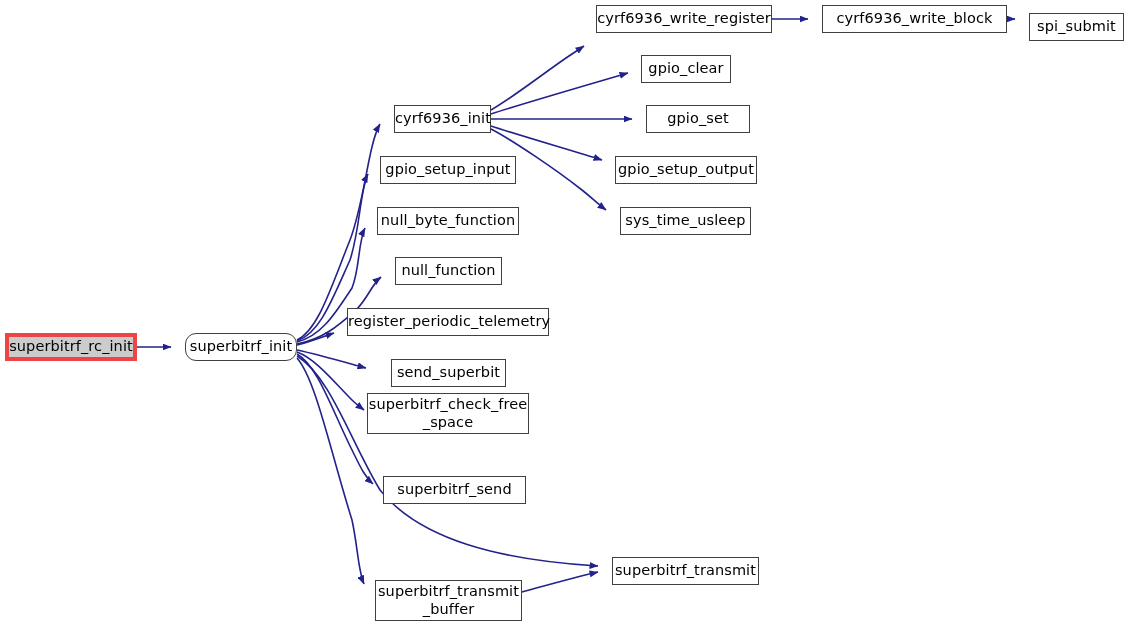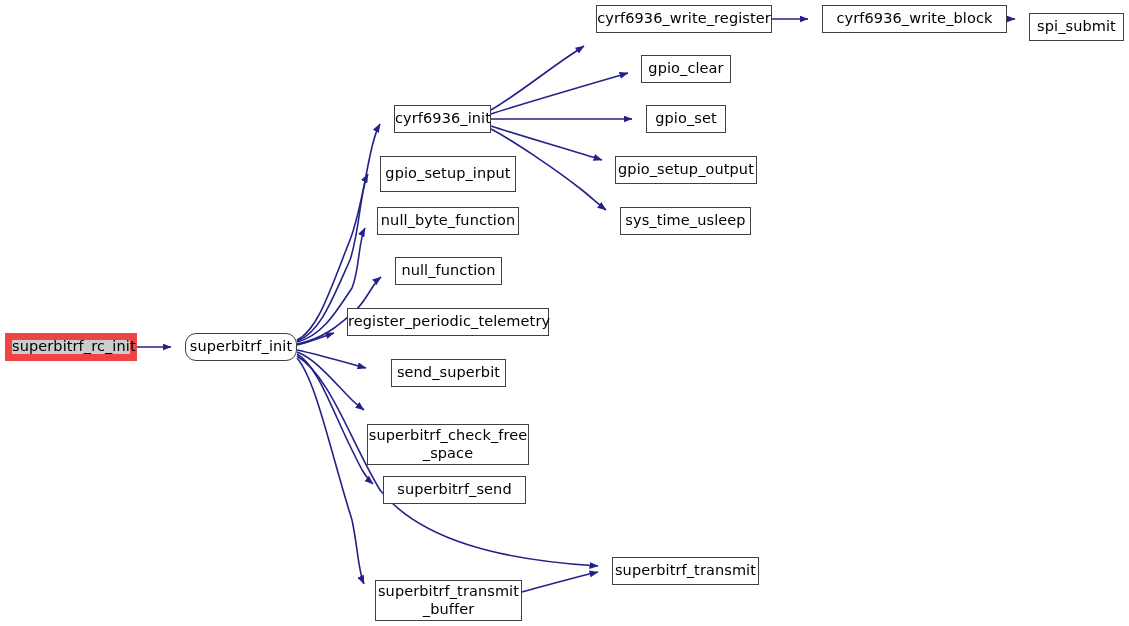--- a/index.html
+++ b/index.html
@@ -33,21 +33,21 @@
     line-height: 1.18;
     display: flex;
     align-items: center;
     justify-content: center;
     text-align: center;
     white-space: pre;
     letter-spacing: 0.1px;
   }
   .node.highlight {
     background: #cccccc;
-    border: 7px solid #ef4444;
+    border: 4px solid #ef4444;
   }
   .node .label {
     display: block;
     width: 100%;
     text-align: center;
   }
 </style>
 </head>
 <body>
 
@@ -79,33 +79,33 @@
         <path d="M491,129 C512,140 554,168 582,190 C592,198 598,204 606,210" fill="none" stroke="#22228a" stroke-width="1.6" marker-end="url(#arrowhead)"></path>
         <path d="M772,19 L808,19" fill="none" stroke="#22228a" stroke-width="1.6" marker-end="url(#arrowhead)"></path>
         <path d="M983,19 L1015,19" fill="none" stroke="#22228a" stroke-width="1.6" marker-end="url(#arrowhead)"></path>
       </g>
   </svg>
 
   <div id="node-group">
       <div class="node highlight" style="left: 5px; top: 333px; width: 132px; height: 28px;"><span class="label">superbitrf_rc_init</span></div>
       <div class="node" style="left: 185px; top: 333px; width: 112px; height: 28px; border-radius: 11px;"><span class="label">superbitrf_init</span></div>
       <div class="node" style="left: 394px; top: 105px; width: 97px; height: 28px;"><span class="label">cyrf6936_init</span></div>
-      <div class="node" style="left: 380px; top: 156px; width: 136px; height: 36px;"><span class="label">gpio_setup_input</span></div>
+      <div class="node" style="left: 380px; top: 156px; width: 136px; height: 28px;"><span class="label">gpio_setup_input</span></div>
       <div class="node" style="left: 377px; top: 207px; width: 142px; height: 28px;"><span class="label">null_byte_function</span></div>
       <div class="node" style="left: 395px; top: 257px; width: 107px; height: 28px;"><span class="label">null_function</span></div>
       <div class="node" style="left: 347px; top: 308px; width: 202px; height: 28px;"><span class="label">register_periodic_telemetry</span></div>
       <div class="node" style="left: 391px; top: 359px; width: 115px; height: 28px;"><span class="label">send_superbit</span></div>
-      <div class="node" style="left: 367px; top: 424px; width: 162px; height: 41px;"><span class="label">superbitrf_check_free
+      <div class="node" style="left: 367px; top: 393px; width: 162px; height: 41px;"><span class="label">superbitrf_check_free
 _space</span></div>
       <div class="node" style="left: 383px; top: 476px; width: 143px; height: 28px;"><span class="label">superbitrf_send</span></div>
       <div class="node" style="left: 375px; top: 580px; width: 147px; height: 41px;"><span class="label">superbitrf_transmit
 _buffer</span></div>
       <div class="node" style="left: 612px; top: 557px; width: 147px; height: 28px;"><span class="label">superbitrf_transmit</span></div>
       <div class="node" style="left: 596px; top: 5px; width: 176px; height: 28px;"><span class="label">cyrf6936_write_register</span></div>
       <div class="node" style="left: 641px; top: 55px; width: 90px; height: 28px;"><span class="label">gpio_clear</span></div>
-      <div class="node" style="left: 646px; top: 105px; width: 80px; height: 28px;"><span class="label">gpio_set</span></div>
+      <div class="node" style="left: 646px; top: 105px; width: 104px; height: 28px;"><span class="label">gpio_set</span></div>
       <div class="node" style="left: 615px; top: 156px; width: 142px; height: 28px;"><span class="label">gpio_setup_output</span></div>
       <div class="node" style="left: 620px; top: 207px; width: 131px; height: 28px;"><span class="label">sys_time_usleep</span></div>
       <div class="node" style="left: 822px; top: 5px; width: 185px; height: 28px;"><span class="label">cyrf6936_write_block</span></div>
       <div class="node" style="left: 1029px; top: 13px; width: 95px; height: 28px;"><span class="label">spi_submit</span></div>
     </div>
 
 </div>
 
 </body></html>

